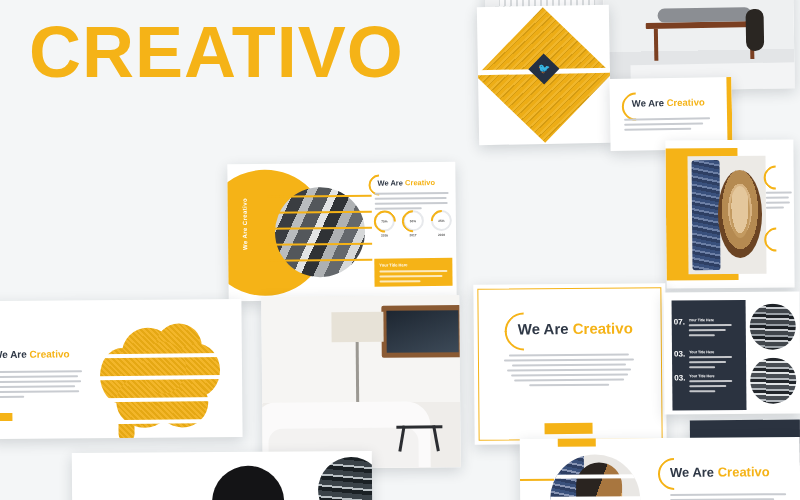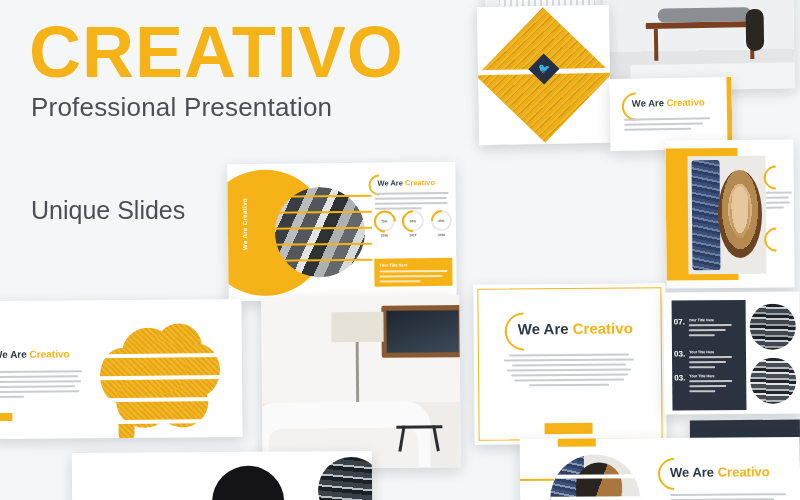--- a/index.html
+++ b/index.html
@@ -446,20 +446,18 @@
       <span class="cr">Creativo</span>
     </div>
     <div class="lorem">
       <div class="bar" style="width:100%"></div>
       <div class="bar" style="width:90%"></div>
     </div>
   </div>
 
   <div class="hero">
     <div class="hero-title">CREATIVO</div>
-    <div class="hero-sub">Professional Presentation</div>
   </div>
 
   <div class="stat">
-    <div class="stat-label">Unique Slides</div>
   </div>
 
 </div>
 
 </body></html>

